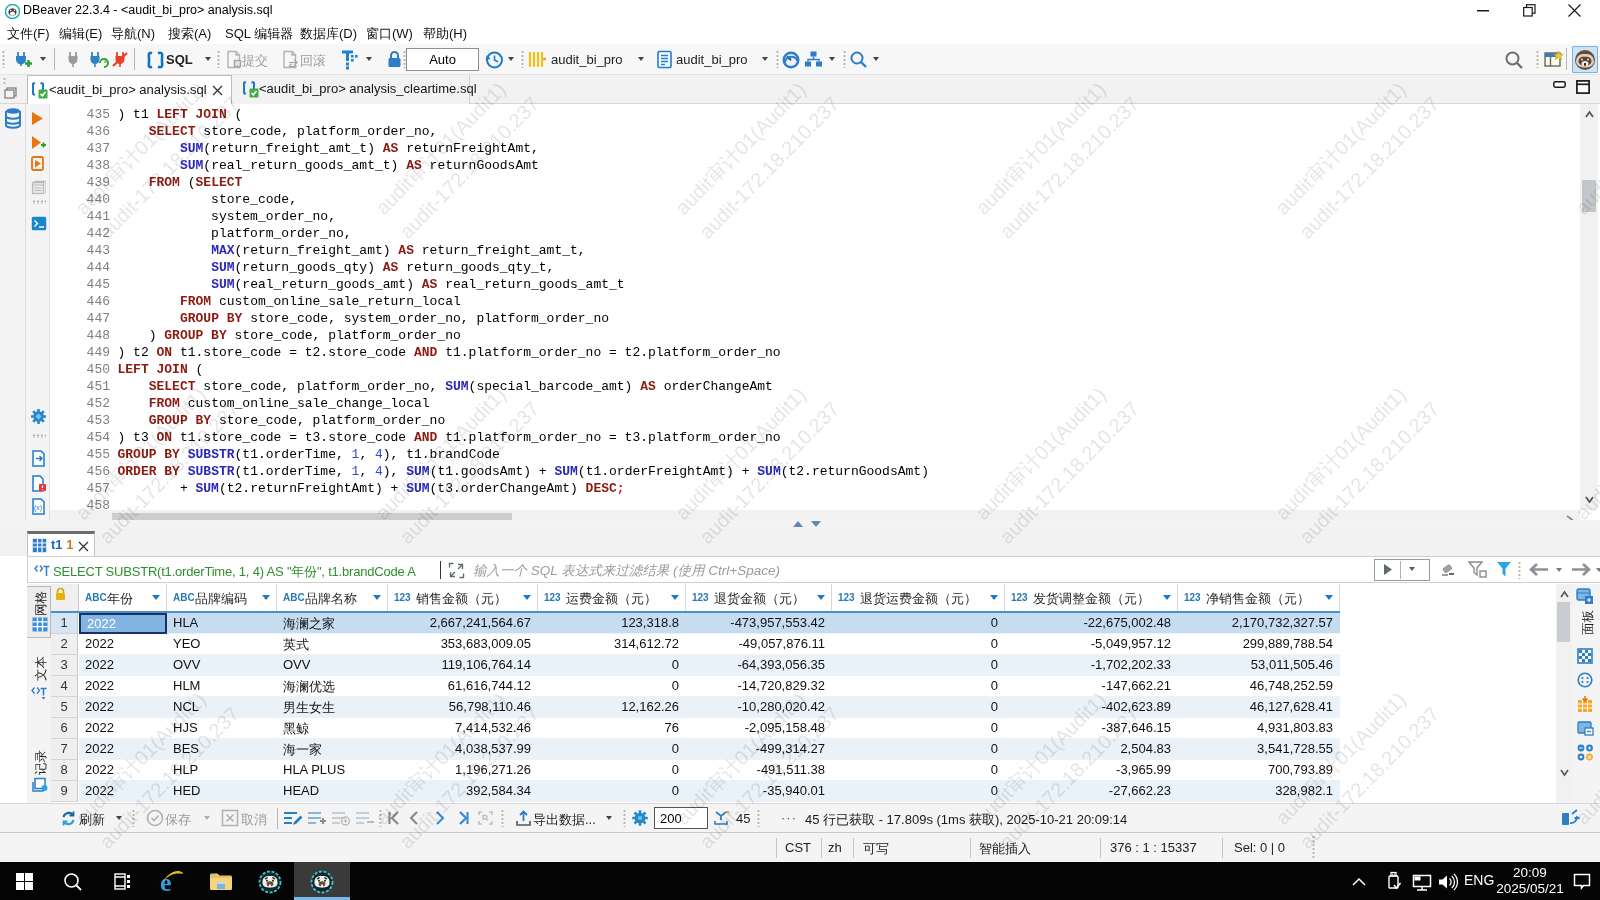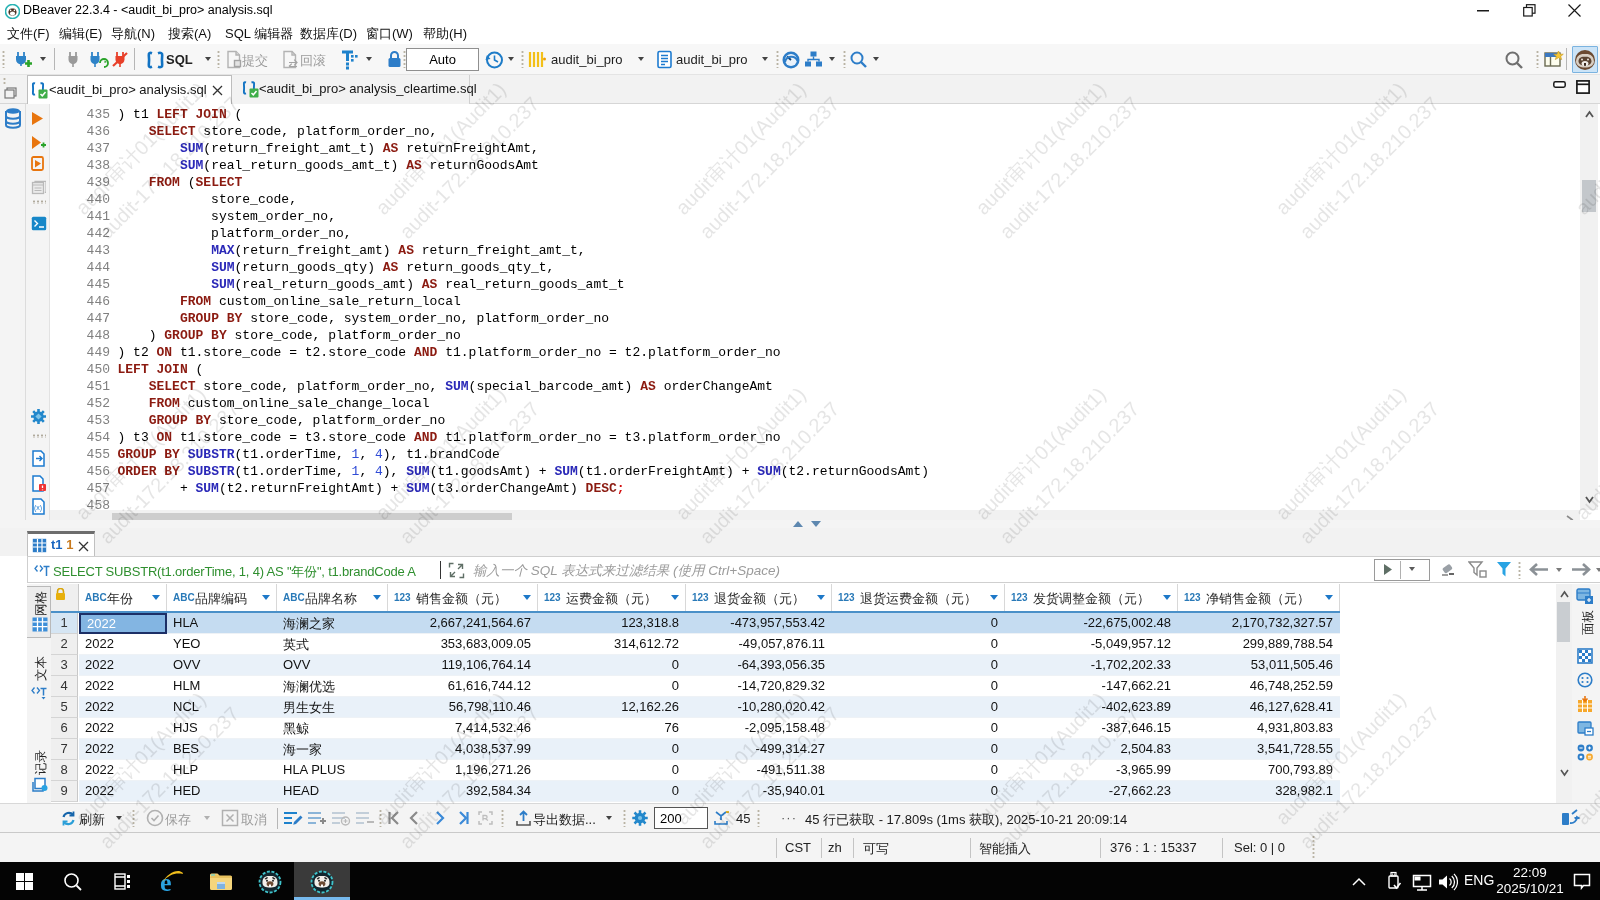--- a/index.html
+++ b/index.html
@@ -847,22 +847,22 @@
     <svg class="abs" style="left:1411px;top:12px" width="22" height="17" viewBox="0 0 22 17">
       <rect x="2.5" y="1.5" width="17" height="11" fill="none" stroke="#fff" stroke-width="1.5"></rect>
       <path d="M11 13 v3 M6 16 h10" stroke="#fff" stroke-width="1.5"></path>
       <rect x="3.5" y="2.5" width="6" height="4" fill="#fff"></rect>
     </svg>
     <svg class="abs" style="left:1438px;top:11px" width="20" height="18" viewBox="0 0 20 18">
       <path d="M1 6.5 h3.5 L9 2.5 v13 L4.5 11.5 H1 Z" fill="#fff"></path>
       <path d="M11.5 5.5 a4.5 4.5 0 0 1 0 7 M13.8 3 a8 8 0 0 1 0 12 M16 1 a11 11 0 0 1 0 16" fill="none" stroke="#fff" stroke-width="1.3"></path>
     </svg>
     <div class="abs" style="left:1464px;top:10px;font-size:14px;color:#fff">ENG</div>
-    <div class="abs" style="left:1498px;top:3px;width:64px;text-align:center;font-size:13.5px;color:#fff">22:09</div>
-    <div class="abs" style="left:1492px;top:19px;width:76px;text-align:center;font-size:13.5px;color:#fff">2025/10/21</div>
+    <div class="abs" style="left:1498px;top:3px;width:64px;text-align:center;font-size:13.5px;color:#fff">20:09</div>
+    <div class="abs" style="left:1492px;top:19px;width:76px;text-align:center;font-size:13.5px;color:#fff">2025/05/21</div>
     <svg class="abs" style="left:1573px;top:11px" width="18" height="17" viewBox="0 0 18 17">
       <path d="M1.5 1.5 h15 v11 h-6 l-2 2.5 l0 -2.5 h-7 Z" fill="none" stroke="#fff" stroke-width="1.5"></path>
     </svg>
   </div>
 <svg class="abs wm" style="left:0;top:0" width="1600" height="862">
 <defs>
       <pattern id="wmp" x="0" y="0" width="300" height="305" patternUnits="userSpaceOnUse">
 <g fill="#000" fill-opacity="0.10" font-family="Liberation Sans,sans-serif" font-size="20px">
 <text transform="translate(84,216) rotate(-45.5)">audit审计01(Audit1)</text>
 <text transform="translate(108,240) rotate(-45.5)">audit-172.18.210.237</text>

